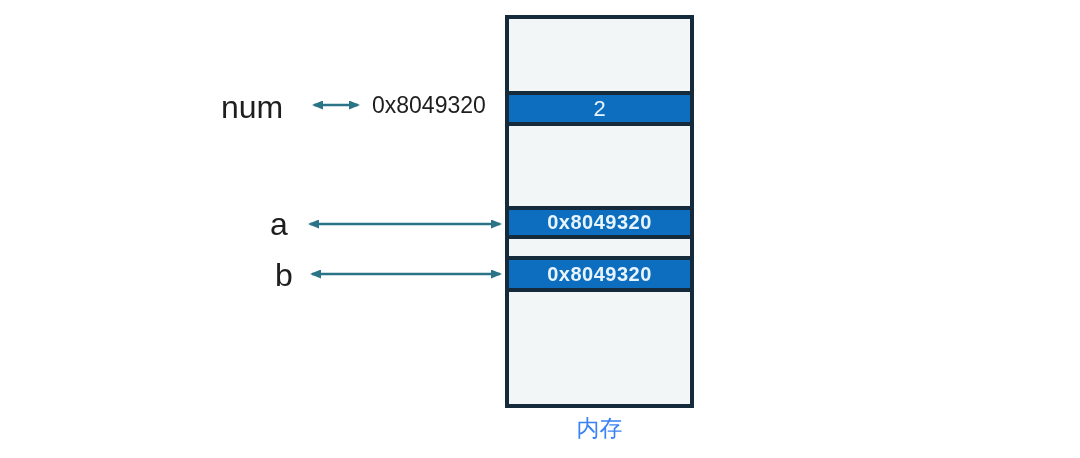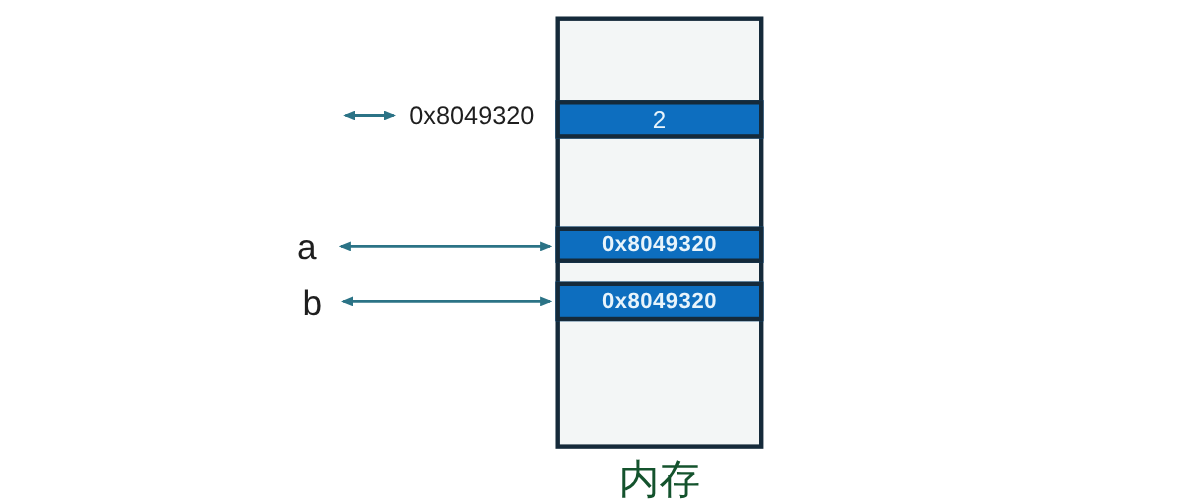--- a/index.html
+++ b/index.html
@@ -61,22 +61,22 @@
     color: var(--label-text);
     font-size: 23px;
     line-height: 1;
     white-space: nowrap;
   }
   .memory-title {
     position: absolute;
     left: 505px; top: 417px;
     width: 189px;
     text-align: center;
-    color: #14532d;
-    font-size: 37px;
+    color: #3b82f6;
+    font-size: 23px;
     line-height: 1;
   }
   .arrows-layer {
     position: absolute;
     left: 0; top: 0;
     width: 1080px; height: 458px;
     pointer-events: none;
   }
   .arrows-layer line {
     stroke: var(--arrow);
@@ -90,20 +90,21 @@
 <div class="canvas">
 
   <div class="memory-box"></div>
 
   <div class="mem-cell cell-num">2</div>
 
   <div class="mem-cell cell-a">0x8049320</div>
 
   <div class="mem-cell cell-b">0x8049320</div>
 
+  <div class="var-label label-num">num</div>
 
   <div class="address-label">0x8049320</div>
 
   <div class="var-label label-a">a</div>
 
   <div class="var-label label-b">b</div>
 
   <div class="memory-title">内存</div>
 
   <svg class="arrows-layer" width="1080" height="458" viewBox="0 0 1080 458" xmlns="http://www.w3.org/2000/svg">

